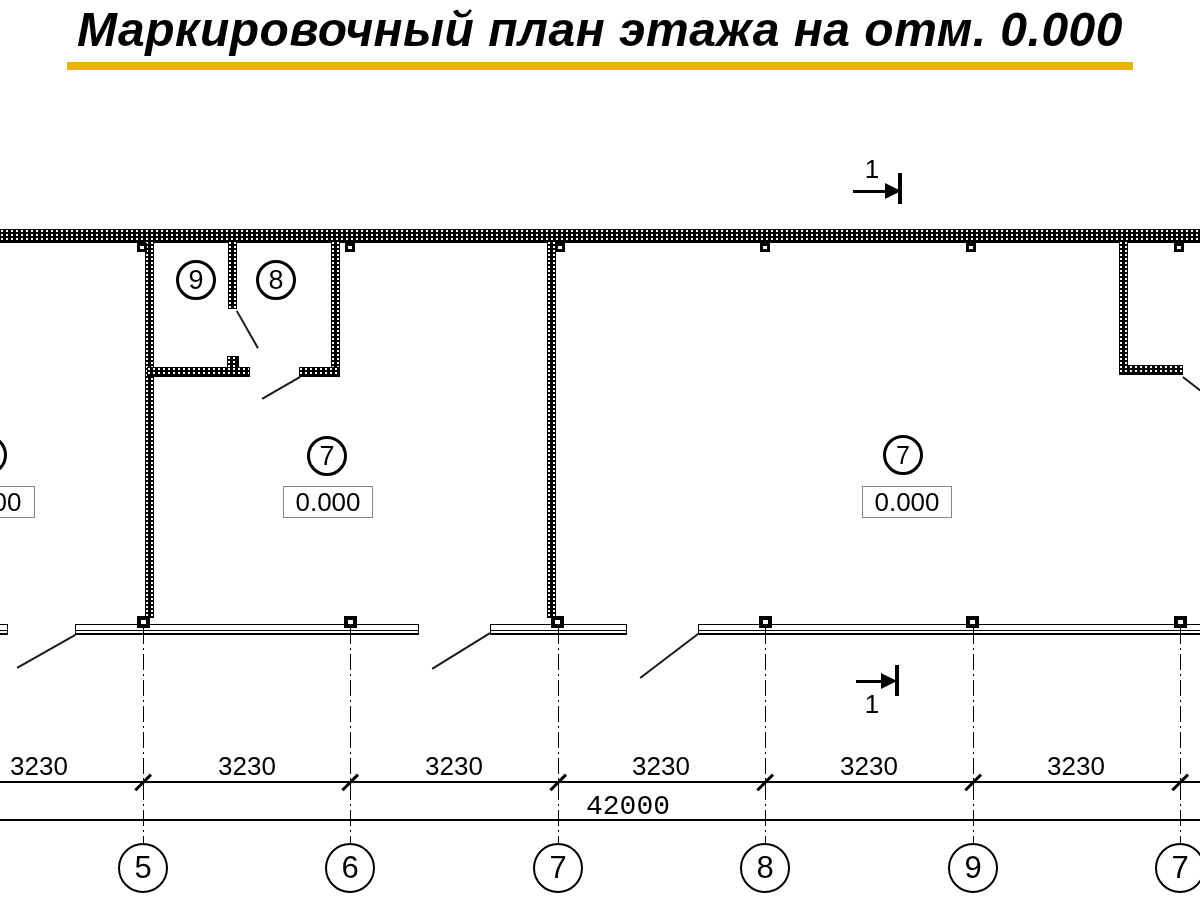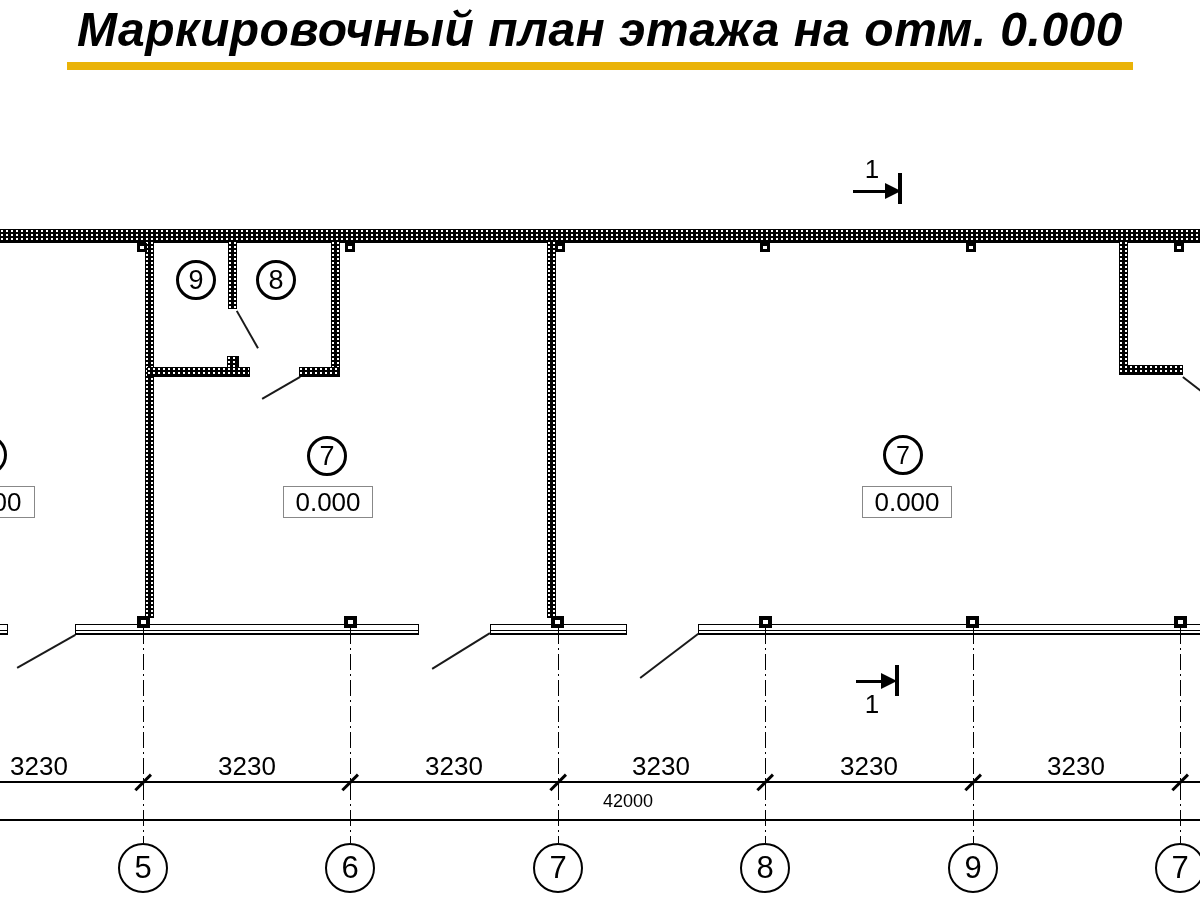--- a/index.html
+++ b/index.html
@@ -32,21 +32,21 @@
   .secbar{position:absolute;width:3.5px;background:#000;}
   .sechead{position:absolute;width:0;height:0;border-top:8px solid rgba(0,0,0,0);
            border-bottom:8px solid rgba(0,0,0,0);border-left:16px solid #000;}
   .seclabel{position:absolute;width:44px;height:26px;text-align:center;font-size:26px;line-height:26px;}
   
   .gridline{position:absolute;top:628px;height:215px;width:1px;
             background:repeating-linear-gradient(180deg,#000 0 16px,rgba(0,0,0,0) 16px 20px,#000 20px 22px,rgba(0,0,0,0) 22px 26px);}
   .dimline{position:absolute;height:2px;background:#000;left:0;width:1200px;}
   .tick{position:absolute;width:22px;height:2.5px;background:#000;transform:rotate(-45deg);top:781px;}
   .dimlabel{position:absolute;width:100px;text-align:center;font-size:26px;top:751px;}
-  .totlabel{position:absolute;width:140px;text-align:center;font-size:18px;top:791px;}
+  .totlabel{position:absolute;width:140px;text-align:center;font-size:28px;top:791px;font-family:Liberation Mono, monospace;}
   .bubble{position:absolute;width:50px;height:50px;border:2.5px solid #000;border-radius:50%;
           box-sizing:border-box;top:843px;text-align:center;line-height:45px;font-size:31px;background:#fff;}
 </style>
 </head>
 <body>
 
 <div id="canvas">
 
   <div class="title-wrap">
     <span class="title">Маркировочный план этажа на отм. 0.000</span>

